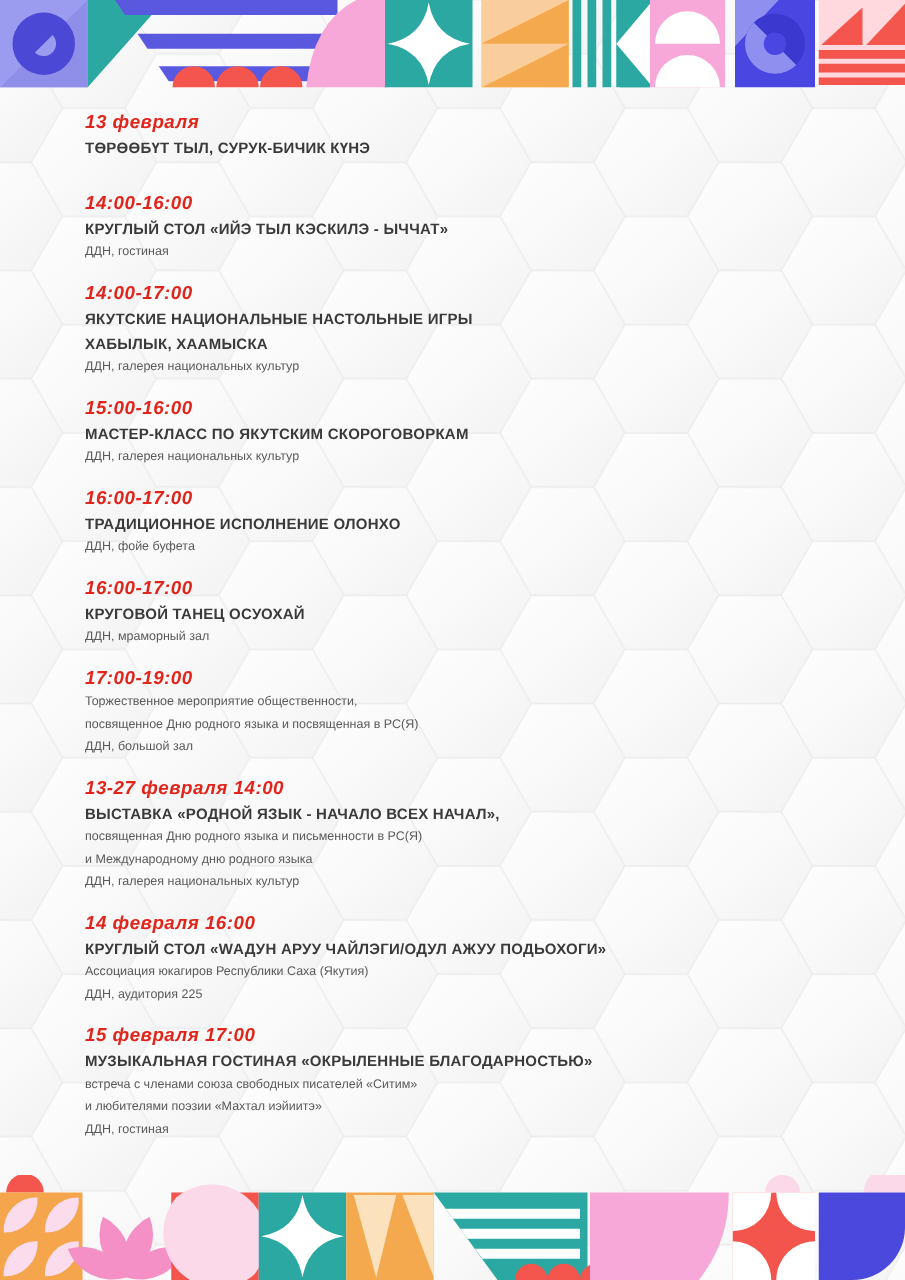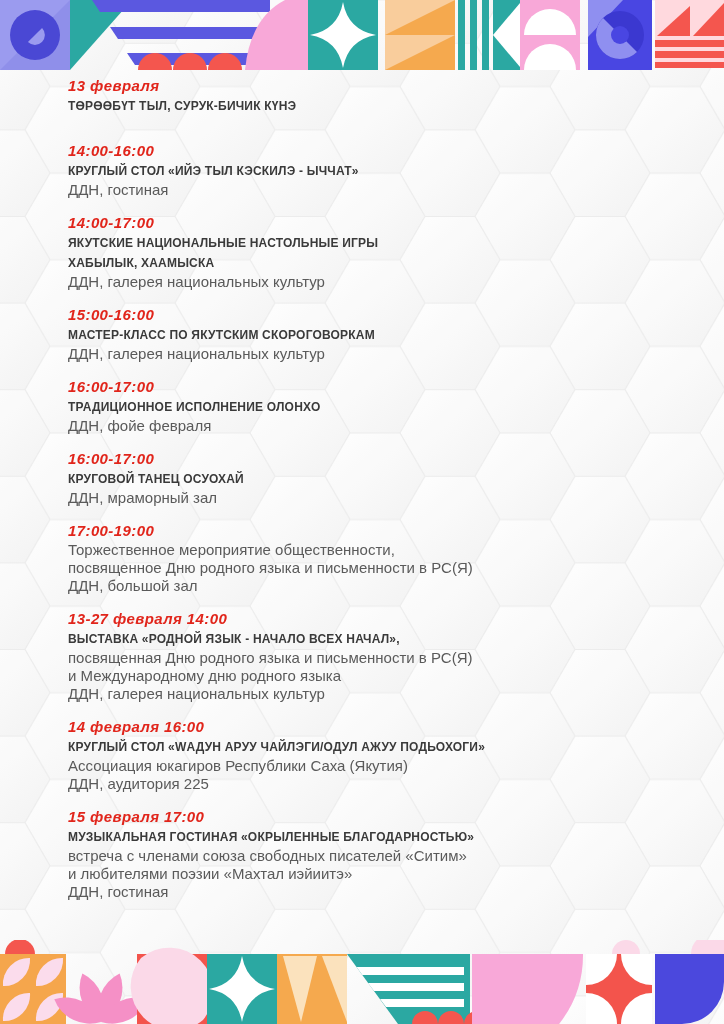--- a/index.html
+++ b/index.html
@@ -4,33 +4,33 @@
 <style>
   html,body{margin:0;padding:0;background:#ffffff;}
   .page{
     position:relative;width:724px;height:1024px;overflow:hidden;background:#ffffff;
     font-family:"Liberation Sans", sans-serif;
   }
   .hexbg{position:absolute;left:0;top:0;z-index:0;}
   .border-svg{position:absolute;left:0;z-index:1;display:block;}
   .border-top{top:0;}
   .border-bottom{top:940px;}
-  .content{position:absolute;left:68px;top:76px;right:34px;z-index:2;}
+  .content{position:absolute;left:68px;top:88px;right:34px;z-index:2;}
   .event{margin:0 0 14px 0;}
   .event--header{margin-bottom:25px;}
   .time,.date{
     color:#E1251B;font-weight:bold;font-style:italic;
     font-size:15px;line-height:20px;letter-spacing:0.4px;white-space:nowrap;
   }
   .title-line{
     color:#3A3A3A;font-weight:bold;font-size:12px;line-height:20px;
     letter-spacing:0.2px;white-space:nowrap;
   }
   .detail{
-    color:#5A5A5A;font-size:15px;line-height:18px;white-space:nowrap;
+    color:#5A5A5A;font-size:10px;line-height:18px;white-space:nowrap;
   }
 </style>
 </head>
 <body>
 
 <div class="page">
 
   <svg class="hexbg" width="724" height="1024" viewBox="0 0 724 1024">
     <defs>
       <linearGradient id="hg" x1="0" y1="0" x2="1" y2="1">
@@ -187,33 +187,33 @@
 
     <div class="event">
       <div class="time">15:00-16:00</div>
       <div class="title-line">МАСТЕР-КЛАСС ПО ЯКУТСКИМ СКОРОГОВОРКАМ</div>
       <div class="detail">ДДН, галерея национальных культур</div>
     </div>
 
     <div class="event">
       <div class="time">16:00-17:00</div>
       <div class="title-line">ТРАДИЦИОННОЕ ИСПОЛНЕНИЕ ОЛОНХО</div>
-      <div class="detail">ДДН, фойе февраля</div>
+      <div class="detail">ДДН, фойе буфета</div>
     </div>
 
     <div class="event">
       <div class="time">16:00-17:00</div>
       <div class="title-line">КРУГОВОЙ ТАНЕЦ ОСУОХАЙ</div>
       <div class="detail">ДДН, мраморный зал</div>
     </div>
 
     <div class="event">
       <div class="time">17:00-19:00</div>
       <div class="detail">Торжественное мероприятие общественности,</div>
-      <div class="detail">посвященное Дню родного языка и письменности в РС(Я)</div>
+      <div class="detail">посвященное Дню родного языка и посвященная в РС(Я)</div>
       <div class="detail">ДДН, большой зал</div>
     </div>
 
     <div class="event">
       <div class="time">13-27 февраля 14:00</div>
       <div class="title-line">ВЫСТАВКА «РОДНОЙ ЯЗЫК - НАЧАЛО ВСЕХ НАЧАЛ»,</div>
       <div class="detail">посвященная Дню родного языка и письменности в РС(Я)</div>
       <div class="detail">и Международному дню родного языка</div>
       <div class="detail">ДДН, галерея национальных культур</div>
     </div>

